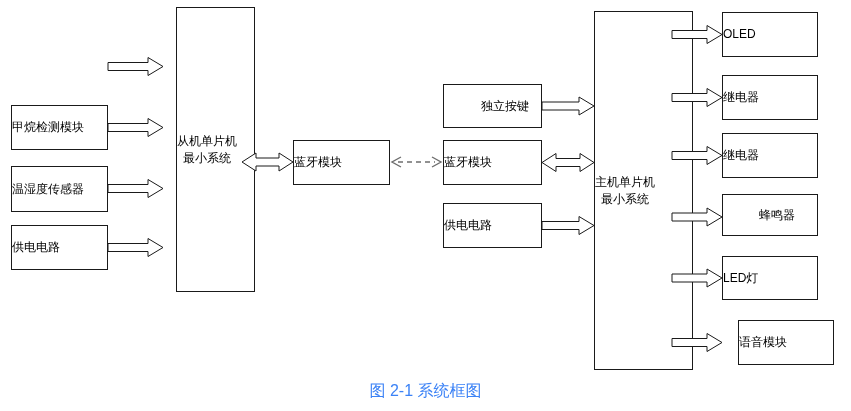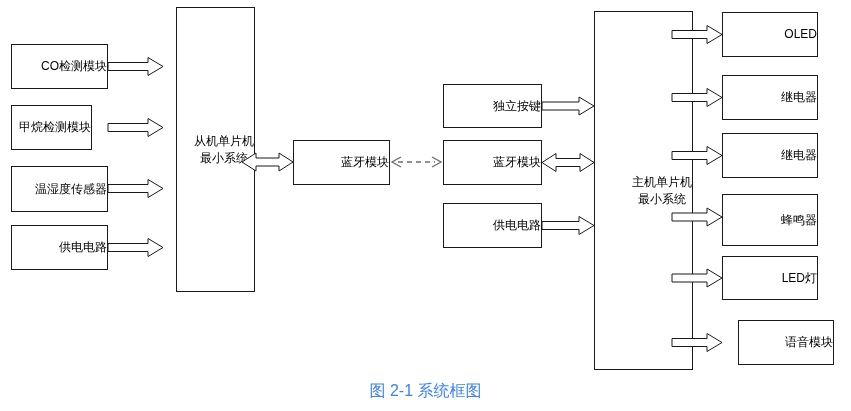--- a/index.html
+++ b/index.html
@@ -15,21 +15,21 @@
     overflow: hidden;
     font-family: "Liberation Sans", "DejaVu Sans", sans-serif;
   }
   .box {
     position: absolute;
     box-sizing: border-box;
     border: 1px solid #1a1a1a;
     background: #ffffff;
     display: flex;
     align-items: center;
-    justify-content: flex-end;
+    justify-content: flex-start;
     text-align: center;
     color: #000000;
     font-size: 12px;
     line-height: 1.35;
     white-space: pre-line;
   }
   .box .lbl {
     display: block;
     white-space: pre-line;
   }
@@ -50,24 +50,21 @@
 </head>
 <body>
 
 <div id="canvas">
 
   <div class="box" id="slave-mcu" style="left: 163px; top: 7px; width: 79px; height: 285px; margin-left: 13px;">
     <span class="lbl">从机单片机
 最小系统</span>
   </div>
 
-  <div class="box" id="slave-in-0" style="left: 11px; top: 44px; width: 97px; height: 45px;">
-    <span class="lbl">CO检测模块</span>
-  </div>
-  <div class="box" id="slave-in-1" style="left: 11px; top: 105px; width: 81px; height: 45px;">
+  <div class="box" id="slave-in-1" style="left: 11px; top: 105px; width: 97px; height: 45px;">
     <span class="lbl">甲烷检测模块</span>
   </div>
   <div class="box" id="slave-in-2" style="left: 11px; top: 166px; width: 97px; height: 46px;">
     <span class="lbl">温湿度传感器</span>
   </div>
   <div class="box" id="slave-in-3" style="left: 11px; top: 225px; width: 97px; height: 45px;">
     <span class="lbl">供电电路</span>
   </div>
 
   <div class="box" id="bt-slave" style="left: 293px; top: 140px; width: 97px; height: 45px;">
@@ -91,21 +88,21 @@
 
   <div class="box" id="host-out-0" style="left: 722px; top: 12px; width: 96px; height: 45px;">
     <span class="lbl">OLED</span>
   </div>
   <div class="box" id="host-out-1" style="left: 722px; top: 75px; width: 96px; height: 45px;">
     <span class="lbl">继电器</span>
   </div>
   <div class="box" id="host-out-2" style="left: 722px; top: 133px; width: 96px; height: 45px;">
     <span class="lbl">继电器</span>
   </div>
-  <div class="box" id="host-out-3" style="left: 722px; top: 194px; width: 96px; height: 52px;">
+  <div class="box" id="host-out-3" style="left: 722px; top: 194px; width: 96px; height: 42px; padding-left: 36px;">
     <span class="lbl">蜂鸣器</span>
   </div>
   <div class="box" id="host-out-4" style="left: 722px; top: 256px; width: 96px; height: 44px;">
     <span class="lbl">LED灯</span>
   </div>
   <div class="box" id="host-out-5" style="left: 722px; top: 320px; width: 96px; height: 45px; margin-left: 16px;">
     <span class="lbl">语音模块</span>
   </div>
 
   <svg class="arrow-svg" id="connectors" width="851" height="411" viewBox="0 0 851 411" style="left:0;top:0;">

